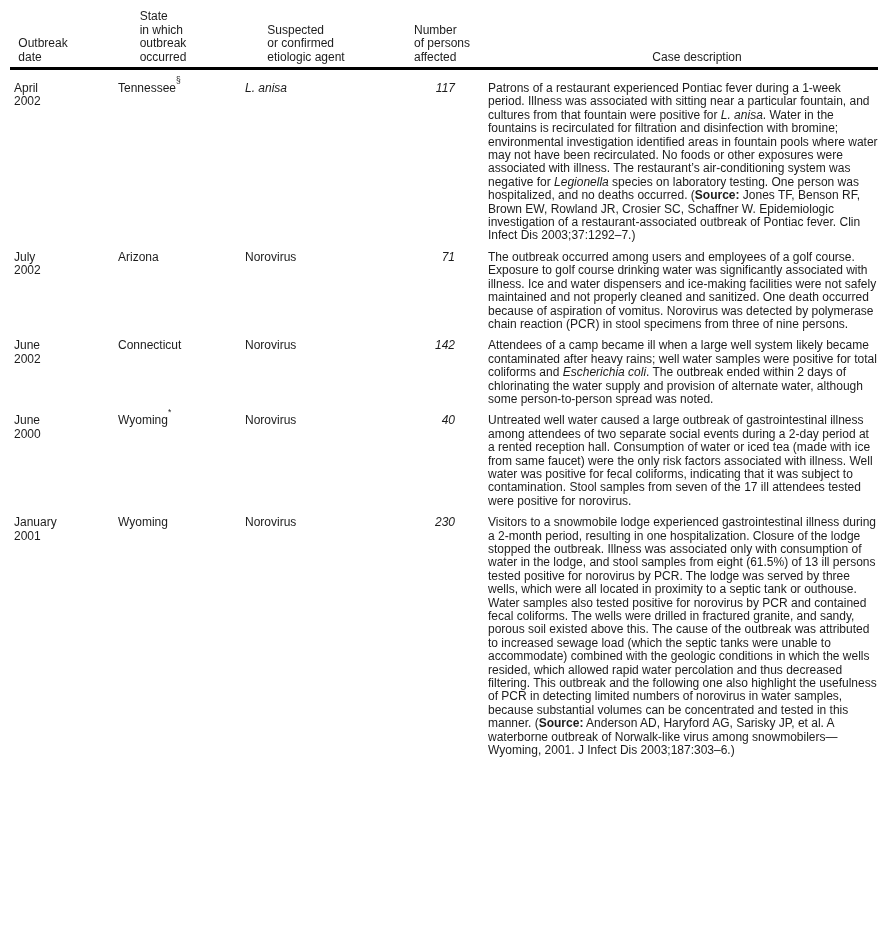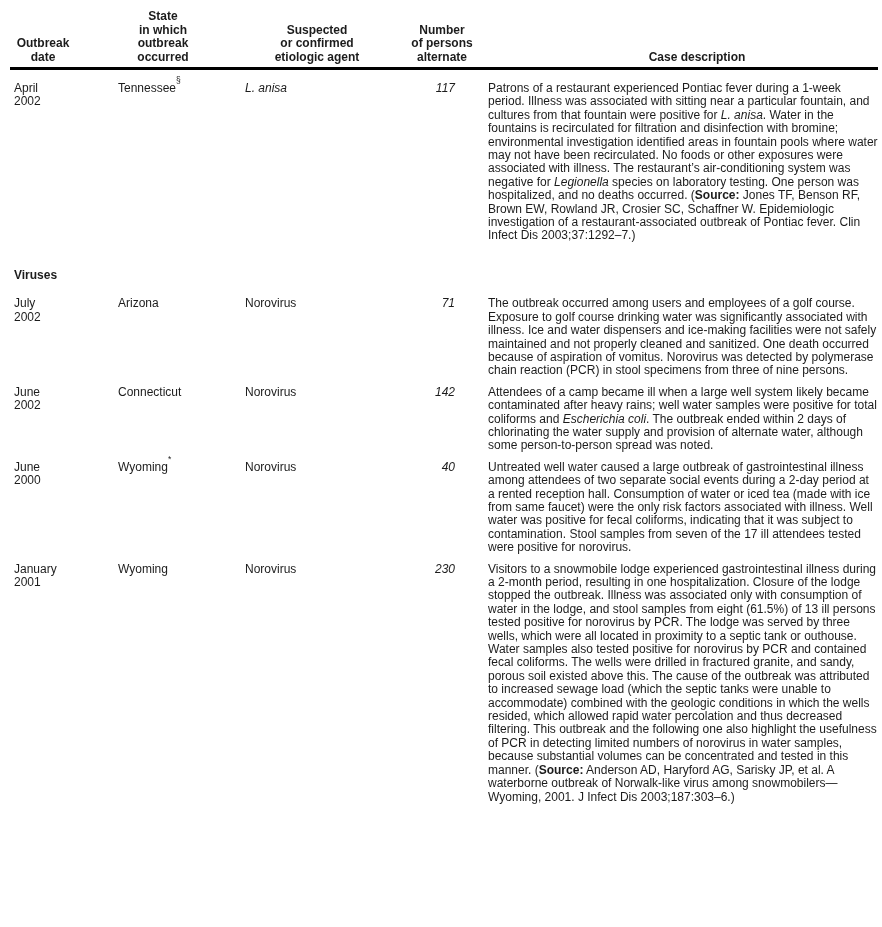--- a/index.html
+++ b/index.html
@@ -19,27 +19,27 @@
   .thead {
     position: relative;
     height: 67px;
     margin: 0 4px 0 10px;
     border-bottom: 3px solid #000000;
   }
   .thead .h {
     position: absolute;
     bottom: 3px;
     transform: translateX(-50%);
-    text-align: center;
-    font-weight: bold;
+    text-align: left;
+    font-weight: normal;
     white-space: pre-line;
   }
   .h-date   { left: 33px; }
   .h-state  { left: 153px; }
-  .h-agent  { left: 307px; }
+  .h-agent  { left: 296px; }
   .h-num    { left: 432px; }
   .h-desc   { left: 687px; }
   
   .row {
     display: grid;
     grid-template-columns: 104px 127px 145px 70px 418px;
     padding-left: 14px;
     margin-top: 8px;
     align-items: start;
   }
@@ -70,34 +70,33 @@
 date</div>
     <div class="h h-state">State
 in which
 outbreak
 occurred</div>
     <div class="h h-agent">Suspected
 or confirmed
 etiologic agent</div>
     <div class="h h-num">Number
 of persons
-alternate</div>
+affected</div>
     <div class="h h-desc">Case description</div>
   </div>
 
   <div class="row first">
     <div class="cell-date">April
 2002</div>
     <div class="cell-state"><span>Tennessee</span><sup class="fn">§</sup></div>
     <div class="cell-agent it">L. anisa</div>
     <div class="cell-num">117</div>
     <div class="cell-desc"><span>Patrons of a restaurant experienced Pontiac fever during a 1-week period. Illness was associated with sitting near a particular fountain, and cultures from that fountain were positive for </span><span class="it">L. anisa</span><span>. Water in the fountains is recirculated for filtration and disinfection with bromine; environmental investigation identified areas in fountain pools where water may not have been recirculated. No foods or other exposures were associated with illness. The restaurant’s air-conditioning system was negative for </span><span class="it">Legionella</span><span> species on laboratory testing. One person was hospitalized, and no deaths occurred. (</span><span class="bd">Source:</span><span> Jones TF, Benson RF, Brown EW, Rowland JR, Crosier SC, Schaffner W. Epidemiologic investigation of a restaurant-associated outbreak of Pontiac fever. Clin Infect Dis 2003;37:1292–7.)</span></div>
   </div>
 
-  <div class="section">Viruses</div>
 
   <div class="row">
     <div class="cell-date">July
 2002</div>
     <div class="cell-state"><span>Arizona</span><sup class="fn"></sup></div>
     <div class="cell-agent">Norovirus</div>
     <div class="cell-num">71</div>
     <div class="cell-desc"><span>The outbreak occurred among users and employees of a golf course. Exposure to golf course drinking water was significantly associated with illness. Ice and water dispensers and ice-making facilities were not safely maintained and not properly cleaned and sanitized. One death occurred because of aspiration of vomitus. Norovirus was detected by polymerase chain reaction (PCR) in stool specimens from three of nine persons.</span></div>
   </div>
 

